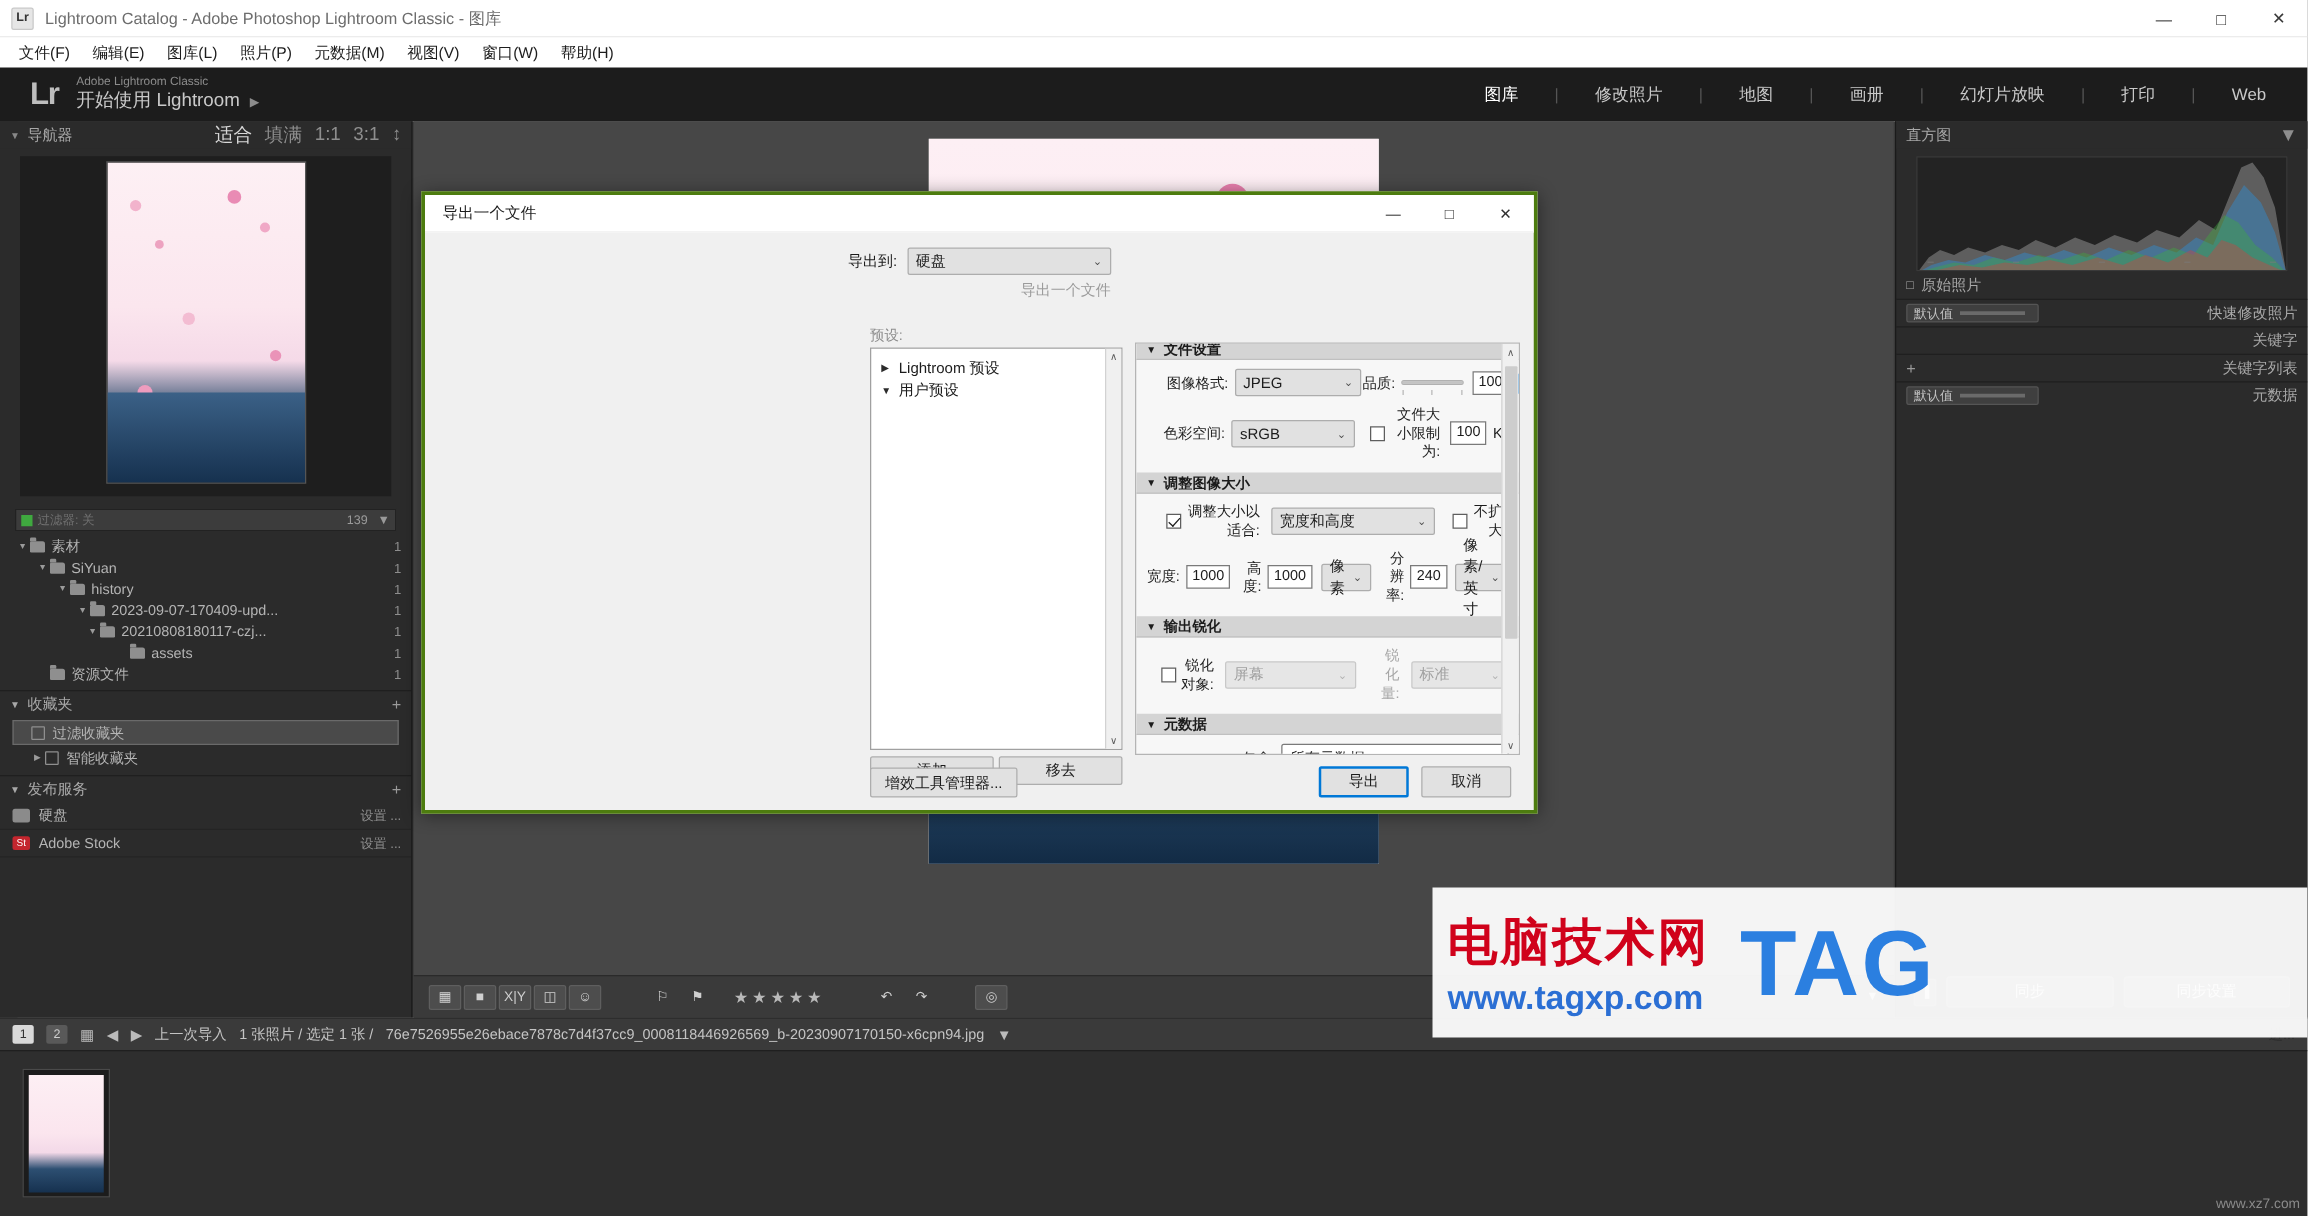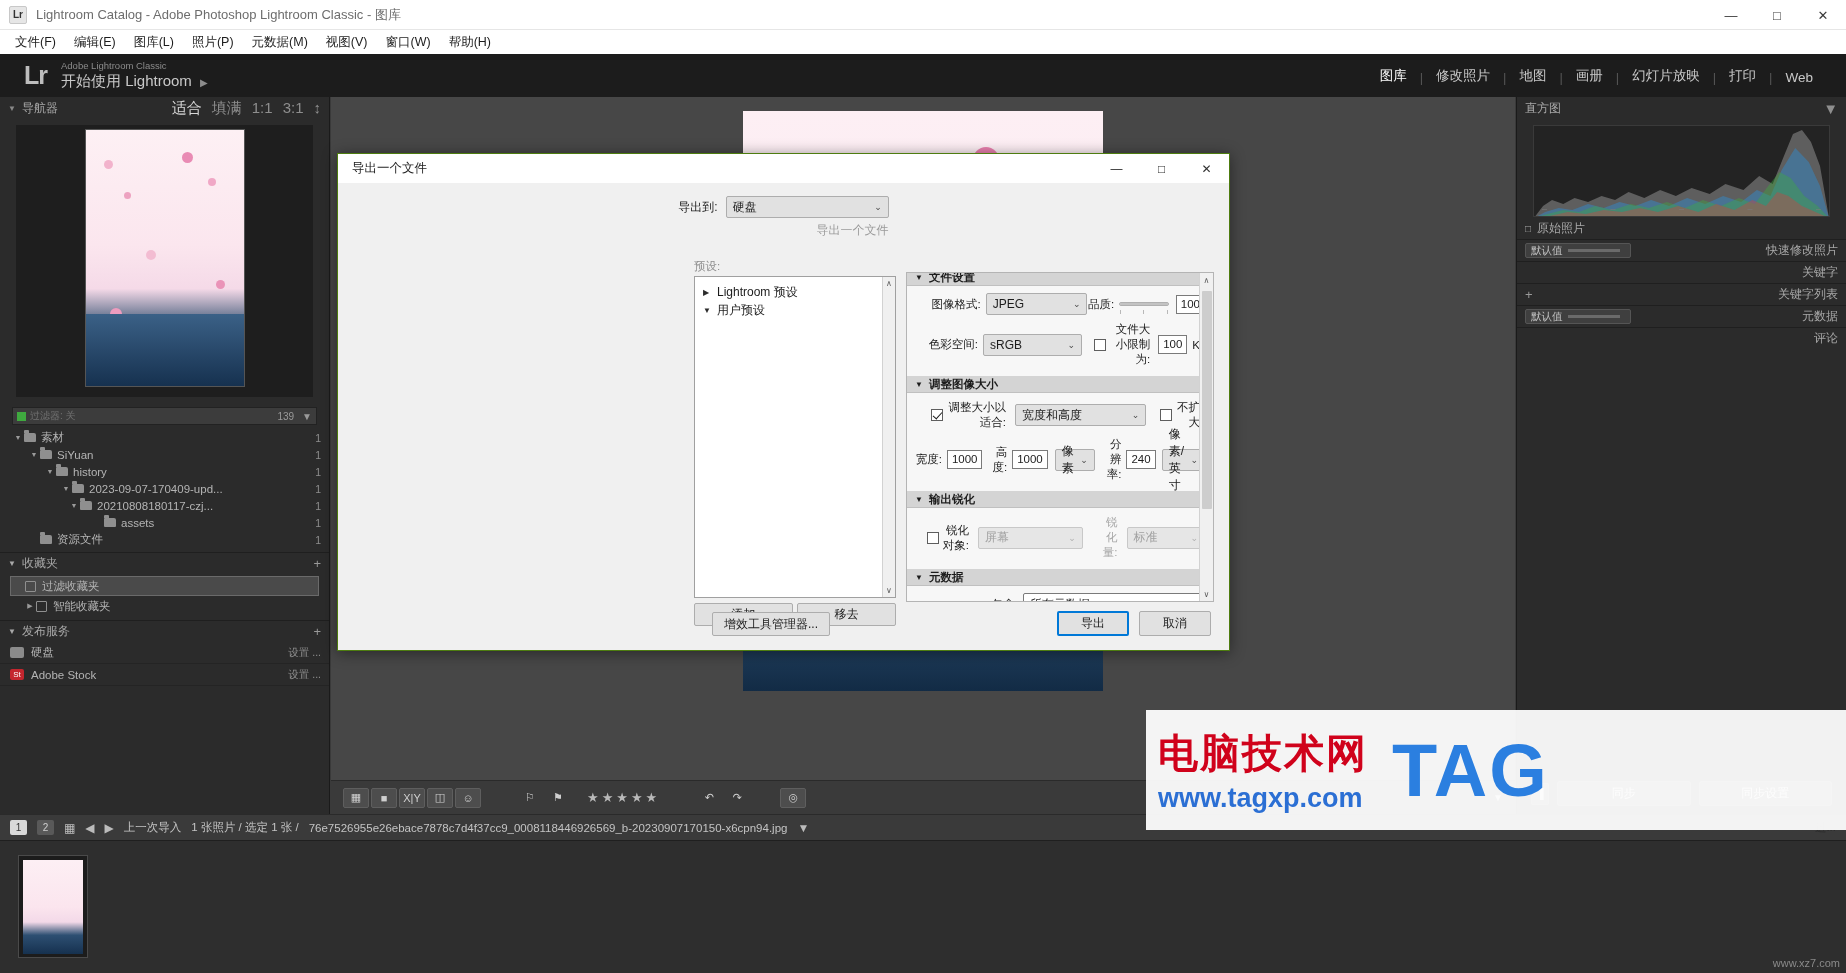--- a/index.html
+++ b/index.html
@@ -46,21 +46,21 @@
   }
   .lr-logo {
     color: #bdbdbd; font-size: 25px; font-weight: bold;
     margin-left: 24px; margin-right: 14px; letter-spacing: -1px;
   }
   .lr-identity { display: flex; flex-direction: column; justify-content: center; }
   .lr-identity .l1 { font-size: 9.5px; color: #8c8c8c; line-height: 12px; }
   .lr-identity .l2 { font-size: 15px; color: #c9c9c9; line-height: 17px; }
   .lr-identity .l2 .arrow { font-size: 10px; color: #8c8c8c; margin-left: 8px; }
   .modules {
-    position: absolute; right: 20px; display: flex; align-items: flex-end; gap: 0;
+    position: absolute; right: 20px; display: flex; align-items: center; gap: 16px;
   }
   .module {
     font-size: 13.5px; color: #c9c9c9; padding: 0 13px; white-space: nowrap;
   }
   .module.active { color: #ffffff; }
   .module-sep { color: #555; font-size: 13px; }
 
   
   .workspace {
     position: absolute; top: 97px; left: 0; width: 1846px; height: 717px;
@@ -264,21 +264,21 @@
     margin-left: 24px; color: #2b7fe0; font-size: 74px; font-weight: bold;
     letter-spacing: 2px;
   }
   .wm-xz {
     position: absolute; right: 6px; bottom: 4px; color: #8a8a8a; font-size: 11px;
   }
 
   
   .dialog {
     position: absolute; left: 337px; top: 153px; width: 893px; height: 498px;
-    background: #f0f0f0; border: 1px solid #4d7c0f;
+    background: #f0f0f0; border: 3px solid #4d7c0f;
     box-shadow: 0 2px 14px rgba(0,0,0,0.45);
   }
   .dlg-title {
     height: 30px; background: #ffffff; display: flex; align-items: center;
     padding-left: 14px; border-bottom: 1px solid #f0f0f0;
   }
   .dlg-title .t { font-size: 12.5px; color: #1c1c1c; }
   .dlg-title .btns { margin-left: auto; display: flex; height: 30px; }
   .dlg-wb {
     width: 45px; height: 30px; display: flex; align-items: center;
@@ -400,21 +400,21 @@
   .slider-knob {
     position: absolute; top: -6px; width: 11px; height: 16px;
     background: #0078d7; border-radius: 1px 1px 3px 3px;
   }
   .slider-ticks {
     position: absolute; left: 0; top: 7px; width: 100%;
     display: flex; justify-content: space-between;
   }
   .slider-ticks i { width: 1px; height: 4px; background: #b8b8b8; display: block; }
   .plugin-btn {
-    position: absolute; left: 356px; bottom: 15px; width: 118px; height: 24px; margin-left: 18px;
+    position: absolute; left: 356px; bottom: 15px; width: 118px; height: 24px;
   }
   .dlg-actions {
     position: absolute; right: 18px; bottom: 15px; display: flex; gap: 10px;
   }
   .act-btn { width: 72px; height: 25px; }
 </style>
 </head>
 <body>
 
 <div id="app">
@@ -660,23 +660,20 @@
       <div class="rp-row">
         <span style="font-size:13px;color:#9a9a9a">+</span>
         <span class="rt">关键字列表</span>
       </div>
       <div class="rp-row">
         <span class="rp-pill">
           <span>默认值</span>
           <span class="sld"></span>
         </span>
         <span class="rt">元数据</span>
-      </div>
-      <div class="rp-row">
-        <span class="rt">评论</span>
       </div>
 
       <div class="sync-row">
         <div class="sync-sq">▐</div>
         <div class="big-btn" style="flex:1">同步</div>
         <div class="big-btn" style="flex:1">同步设置</div>
       </div>
     </div>
   </div>
 

